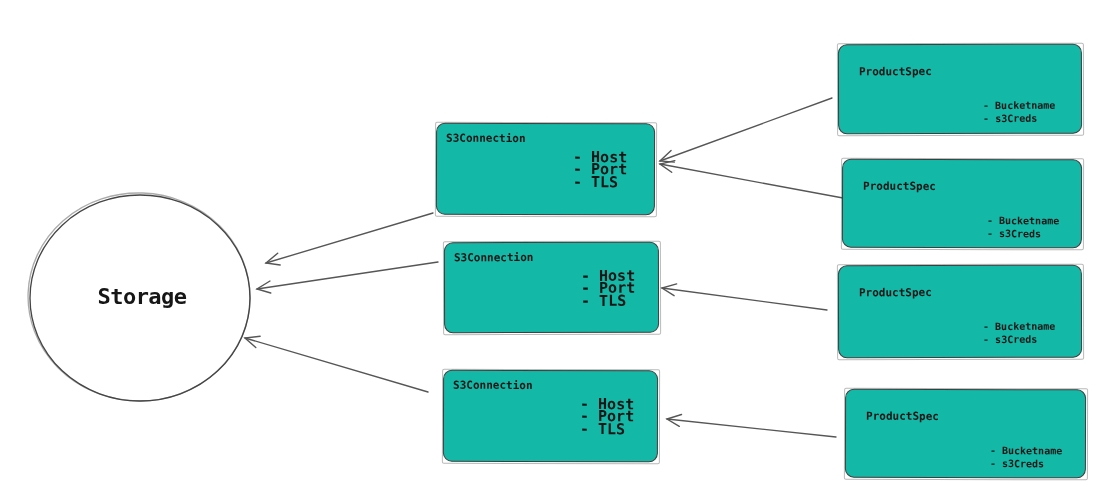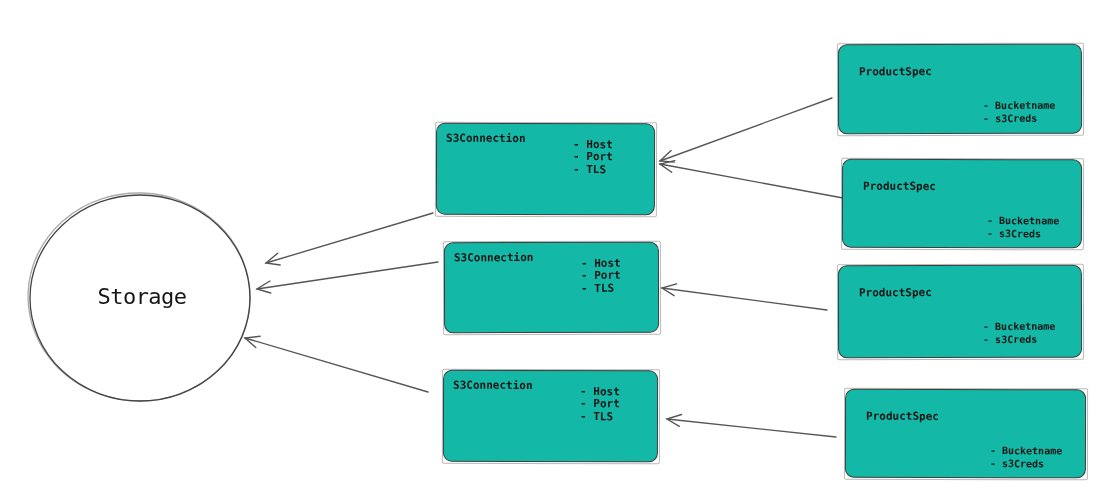--- a/index.html
+++ b/index.html
@@ -35,39 +35,39 @@
   .btitle{
     position:absolute;
     font-weight:bold;
     white-space:nowrap;
   }
   .attrs{position:absolute;font-weight:bold;}
   .attr{white-space:nowrap;}
 
   
   .sbox .btitle{left:9px;top:8px;font-size:11px;}
-  .sbox .attrs{left:136px;top:15px;font-size:11px;line-height:12.4px;}
+  .sbox .attrs{left:136px;top:27px;font-size:15px;line-height:12.4px;}
   #s1{left:436px;top:123px;width:219px;height:92px;}
   #s2{left:444px;top:242px;width:215px;height:91px;}
   #s3{left:443px;top:370px;width:215px;height:92px;}
 
   
   .pbox .btitle{left:20px;top:20px;font-size:11px;}
   .pbox .attrs{left:144px;top:34px;font-size:10px;line-height:13.2px;margin-top:20px;}
   #p1{left:838px;top:44px;width:244px;height:90px;}
   #p2{left:842px;top:159px;width:240px;height:89px;}
   #p3{left:838px;top:265px;width:244px;height:93px;}
   #p4{left:845px;top:389px;width:241px;height:89px;}
 
   
   .storage-label{
     position:absolute;
     left:30px;top:284px;width:224px;
     text-align:center;
-    font-size:22px;font-weight:normal;
+    font-size:22px;font-weight:bold;
     letter-spacing:-.5px;
   }
 
   .edge{stroke:#565656;stroke-width:1.35;stroke-linecap:round;}
   .shape{stroke:#454545;stroke-width:1.35;fill:none;}
 </style>
 </head>
 <body>
 
 <div class="canvas">

